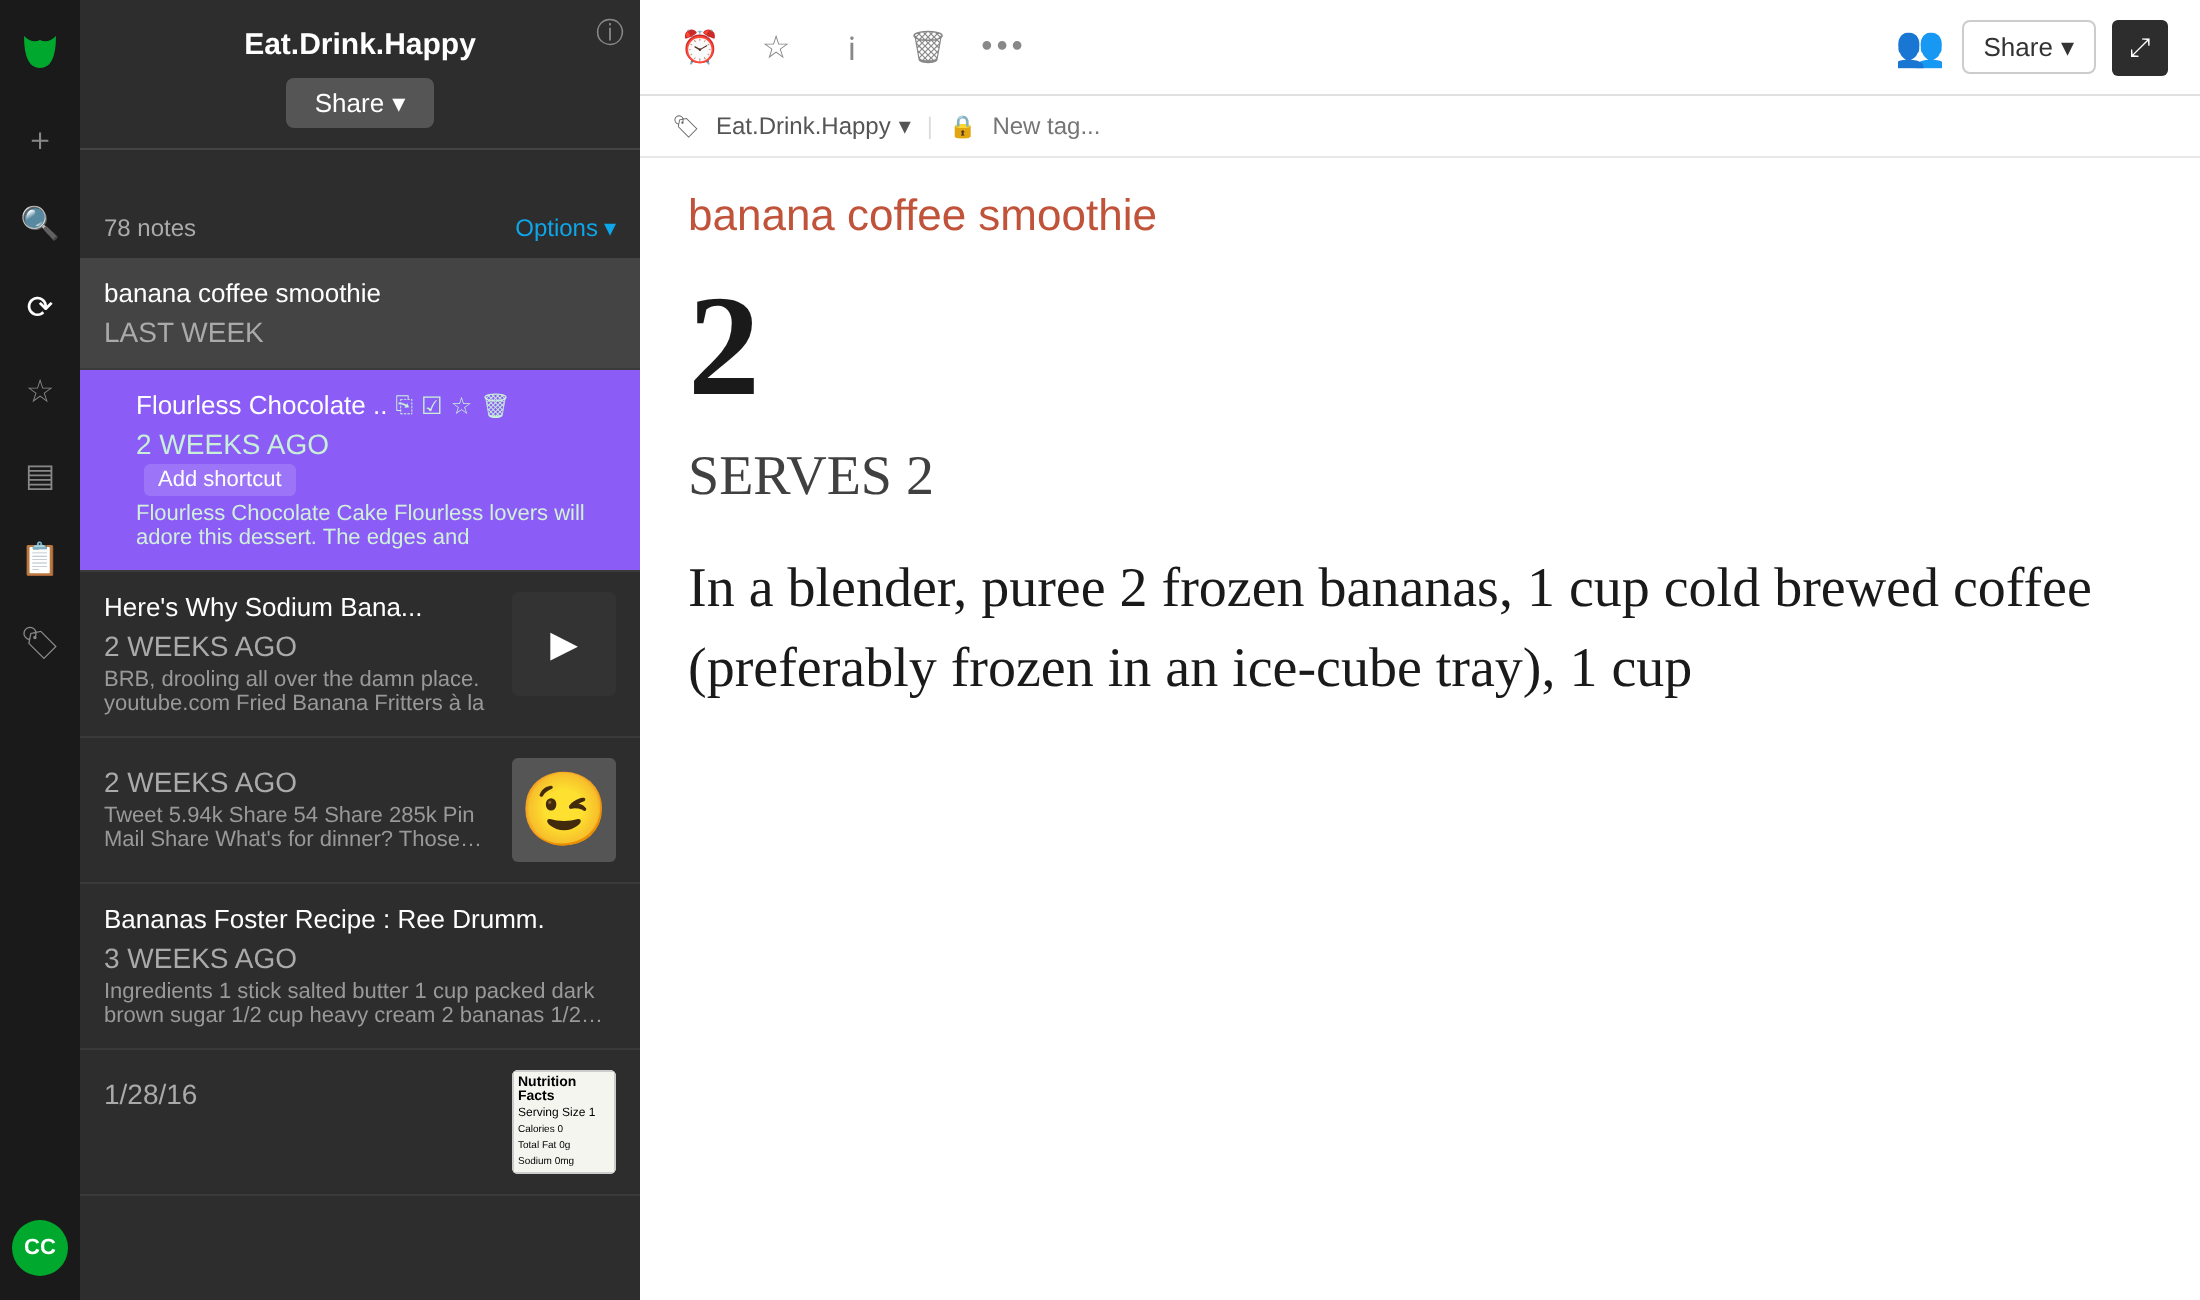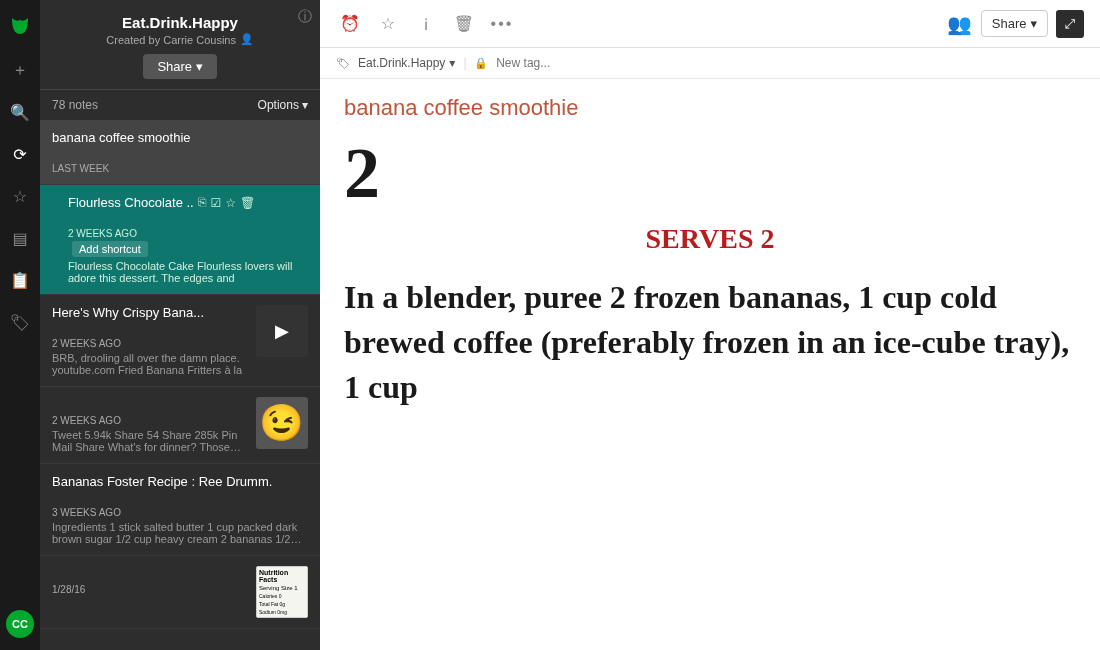--- a/index.html
+++ b/index.html
@@ -79,57 +79,57 @@
     .sidebar-info-icon {
       position: absolute;
       right: 8px; top: 8px;
       color: #888; font-size: 14px;
     }
     .sidebar-header-wrap { position: relative; }
 
     .notes-bar {
       display: flex; align-items: center; justify-content: space-between;
       padding: 8px 12px;
-      color: #aaa; font-size: 12px;
+      color: #aaa; font-size: 12px; margin-top: 24px;
     }
     .notes-bar .options-btn {
-      color: #e5e5e5; font-size: 12px; cursor: pointer; background: none; border: none;
+      color: #0ea5e9; font-size: 12px; cursor: pointer; background: none; border: none;
       display: flex; align-items: flex-end; gap: 3px;
     }
 
     .notes-list {
       flex: 1;
       overflow-y: auto;
     }
     .notes-list::-webkit-scrollbar { width: 4px; }
     .notes-list::-webkit-scrollbar-track { background: #2d2d2d; }
     .notes-list::-webkit-scrollbar-thumb { background: #555; border-radius: 2px; }
 
     .note-item {
       padding: 10px 12px;
       border-bottom: 1px solid #3a3a3a;
       cursor: pointer;
       display: flex; gap: 8px;
       position: relative;
     }
-    .note-item.active { background: #0f766e; padding-left: 28px; }
+    .note-item.active { background: #8b5cf6; padding-left: 28px; }
     .note-item.selected { background: #444; }
 
     .note-content { flex: 1; min-width: 0; }
     .note-title {
       color: #fff;
       font-size: 13px;
       font-weight: 500;
       white-space: nowrap; overflow: hidden; text-overflow: ellipsis;
     }
     .note-item.active .note-title { color: #fff; }
     .note-date {
       color: #aaa;
-      font-size: 10px;
-      margin-top: 18px;
+      font-size: 14px;
+      margin-top: 4px;
       text-transform: uppercase;
     }
     .note-item.active .note-date { color: #c8f0d8; }
     .note-excerpt {
       color: #999;
       font-size: 11px;
       margin-top: 3px;
       overflow: hidden;
       display: -webkit-box;
       -webkit-line-clamp: 2;
@@ -259,31 +259,30 @@
       margin-top: 8px;
     }
     .recipe-name {
       font-size: 56px;
       font-weight: 900;
       color: #c0533a;
       line-height: 1.1;
     }
     .recipe-serves {
       font-size: 28px;
-      font-weight: 700;
-      color: #b91c1c;
-      text-align: center;
+      font-weight: 400;
+      color: #404040;
+      text-align: left;
       margin: 12px 0 18px;
       clear: both;
     }
     .recipe-body-text {
-      font-size: 32px;
+      font-size: 28px;
       color: #1a1a1a;
       line-height: 1.4;
-      font-weight: bold;
     }
 
     
     .emoji-face { font-size: 36px; }
 
     
     .nutrition-thumb {
       width: 52px; height: 52px;
       background: #f5f5f0;
       border: 1px solid #ccc;
@@ -320,24 +319,20 @@
   <div class="rail-icon">▤</div>
   <div class="rail-icon">📋</div>
   <div class="rail-icon">🏷</div>
   <div class="spacer"></div>
   <div class="avatar">CC</div>
 </div>
 
 <div class="sidebar">
   <div class="sidebar-header sidebar-header-wrap">
     <div class="sidebar-title">Eat.Drink.Happy</div>
-    <div class="sidebar-subtitle">
-      <span>Created by Carrie Cousins</span>
-      <span>👤</span>
-    </div>
     <button class="sidebar-share-btn">
       <span>Share</span>
       <span>▾</span>
     </button>
     <span class="sidebar-info-icon">ⓘ</span>
   </div>
 
   <div class="notes-bar">
     <span>78 notes</span>
     <button class="options-btn">
@@ -365,21 +360,21 @@
           <span style="font-size:12px; color:#c8f0d8;">🗑</span>
         </div>
         <div class="note-date">2 WEEKS AGO</div>
         <button class="add-shortcut-btn">Add shortcut</button>
         <div class="note-excerpt">Flourless Chocolate Cake Flourless lovers will adore this dessert. The edges and</div>
       </div>
     </div>
 
     <div class="note-item">
       <div class="note-content">
-        <div class="note-title">Here's Why Crispy Bana...</div>
+        <div class="note-title">Here's Why Sodium Bana...</div>
         <div class="note-date">2 WEEKS AGO</div>
         <div class="note-excerpt">BRB, drooling all over the damn place. youtube.com Fried Banana Fritters à la</div>
       </div>
       <div class="note-thumbnail video-thumb">
         <span class="play-icon">▶</span>
       </div>
     </div>
 
     <div class="note-item">
       <div class="note-content">

